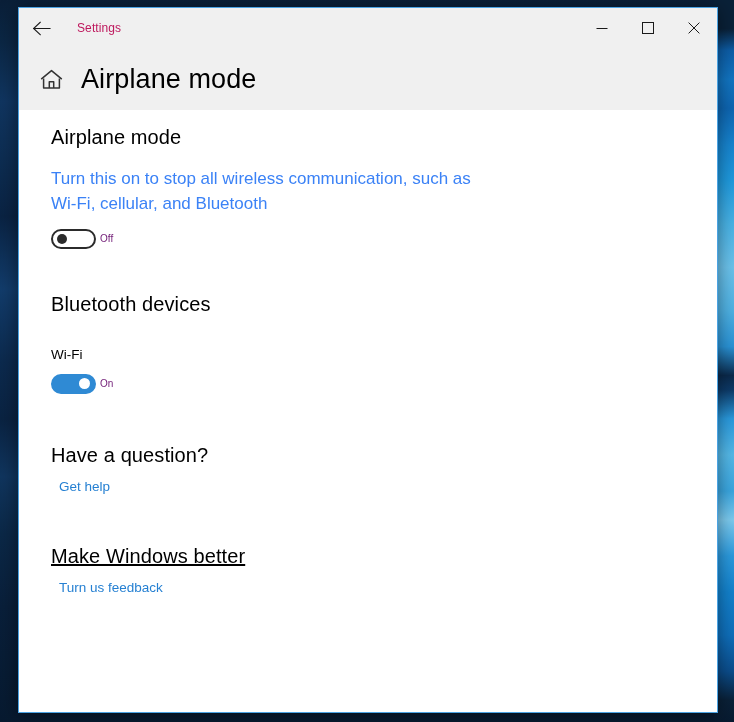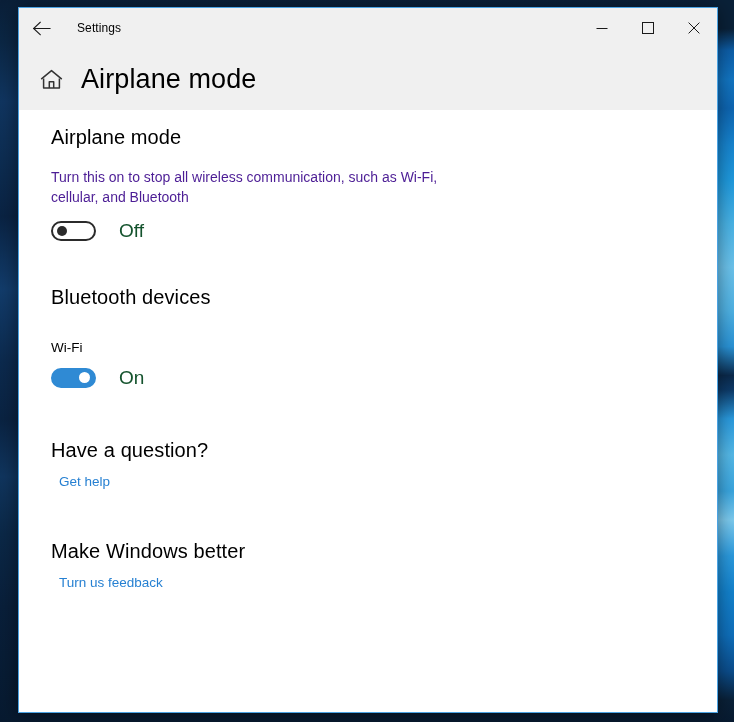--- a/index.html
+++ b/index.html
@@ -89,21 +89,21 @@
     width: 44px;
     display: flex;
     align-items: center;
     justify-content: center;
     cursor: default;
   }
   .titlebar-title {
     display: flex;
     align-items: center;
     font-size: 12px;
-    color: #000000;
+    color: #be185d;
     padding-left: 14px;
     letter-spacing: 0.1px;
   }
   #window-controls {
     margin-left: auto;
     display: flex;
     align-items: stretch;
   }
   .win-ctl {
     width: 46px;
@@ -144,22 +144,22 @@
     padding: 16px 32px 0 32px;
     overflow: hidden;
   }
   .section-heading {
     font-size: 20px;
     font-weight: 400;
     color: #000000;
     letter-spacing: 0.1px;
   }
   .body-text {
-    font-size: 14px;
-    color: #4c1d95;
+    font-size: 17px;
+    color: #3b82f6;
     line-height: 1.46;
     max-width: 420px;
     margin-top: 18px;
   }
   .field-label {
     font-size: 13.5px;
     color: #000000;
     margin-top: 31px;
   }
 
@@ -193,29 +193,29 @@
     border: 2px solid #2f8ad4;
   }
   .switch.on .knob {
     position: absolute;
     width: 11px; height: 11px;
     border-radius: 50%;
     background: #ffffff;
     right: 4px; top: 2.5px;
   }
   .toggle-state {
-    font-size: 19px;
-    color: #14532d;
-    margin-left: 23px;
+    font-size: 10px;
+    color: #701a75;
+    margin-left: 4px;
   }
 
   
   .block-wireless { margin-top: 44px; }
   .block-question { margin-top: 50px; }
-  .block-feedback { margin-top: 50px; }
+  .block-feedback { margin-top: 50px; text-decoration: underline; }
 
   .link {
     display: inline-block;
     font-size: 13.5px;
     color: #2680d2;
     margin-top: 12px;
     cursor: default;
     text-decoration: none;
     margin-left: 8px;
   }

